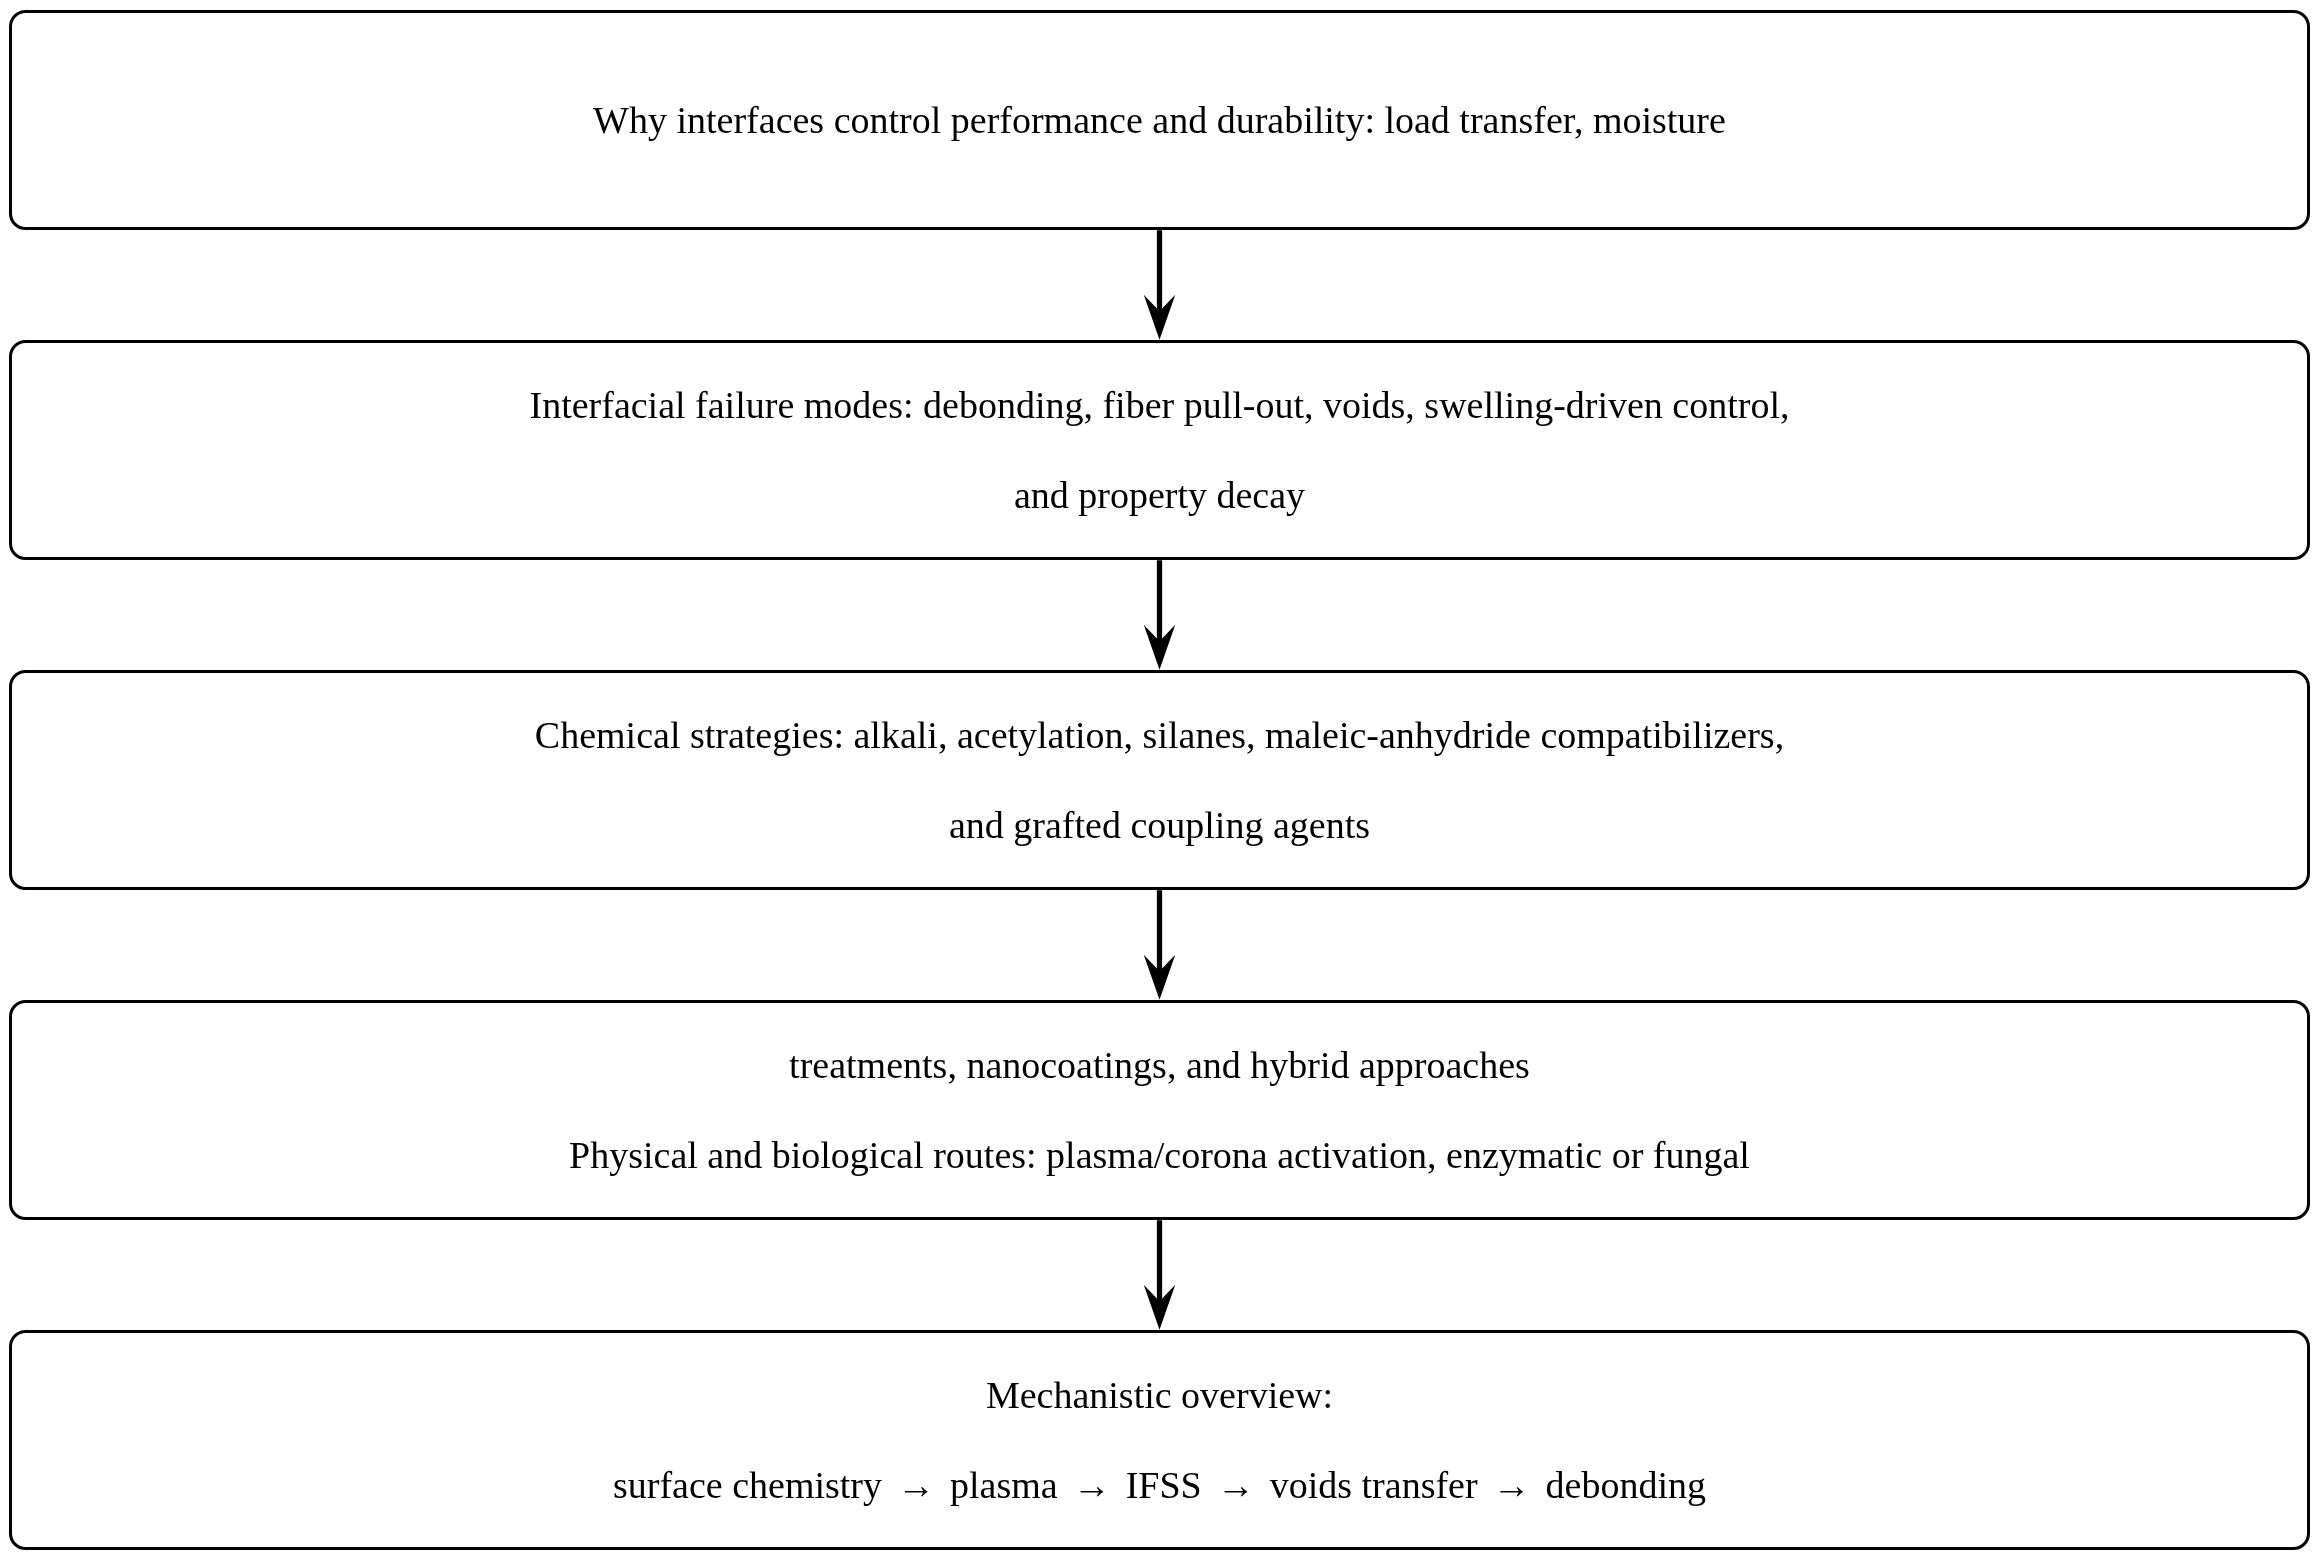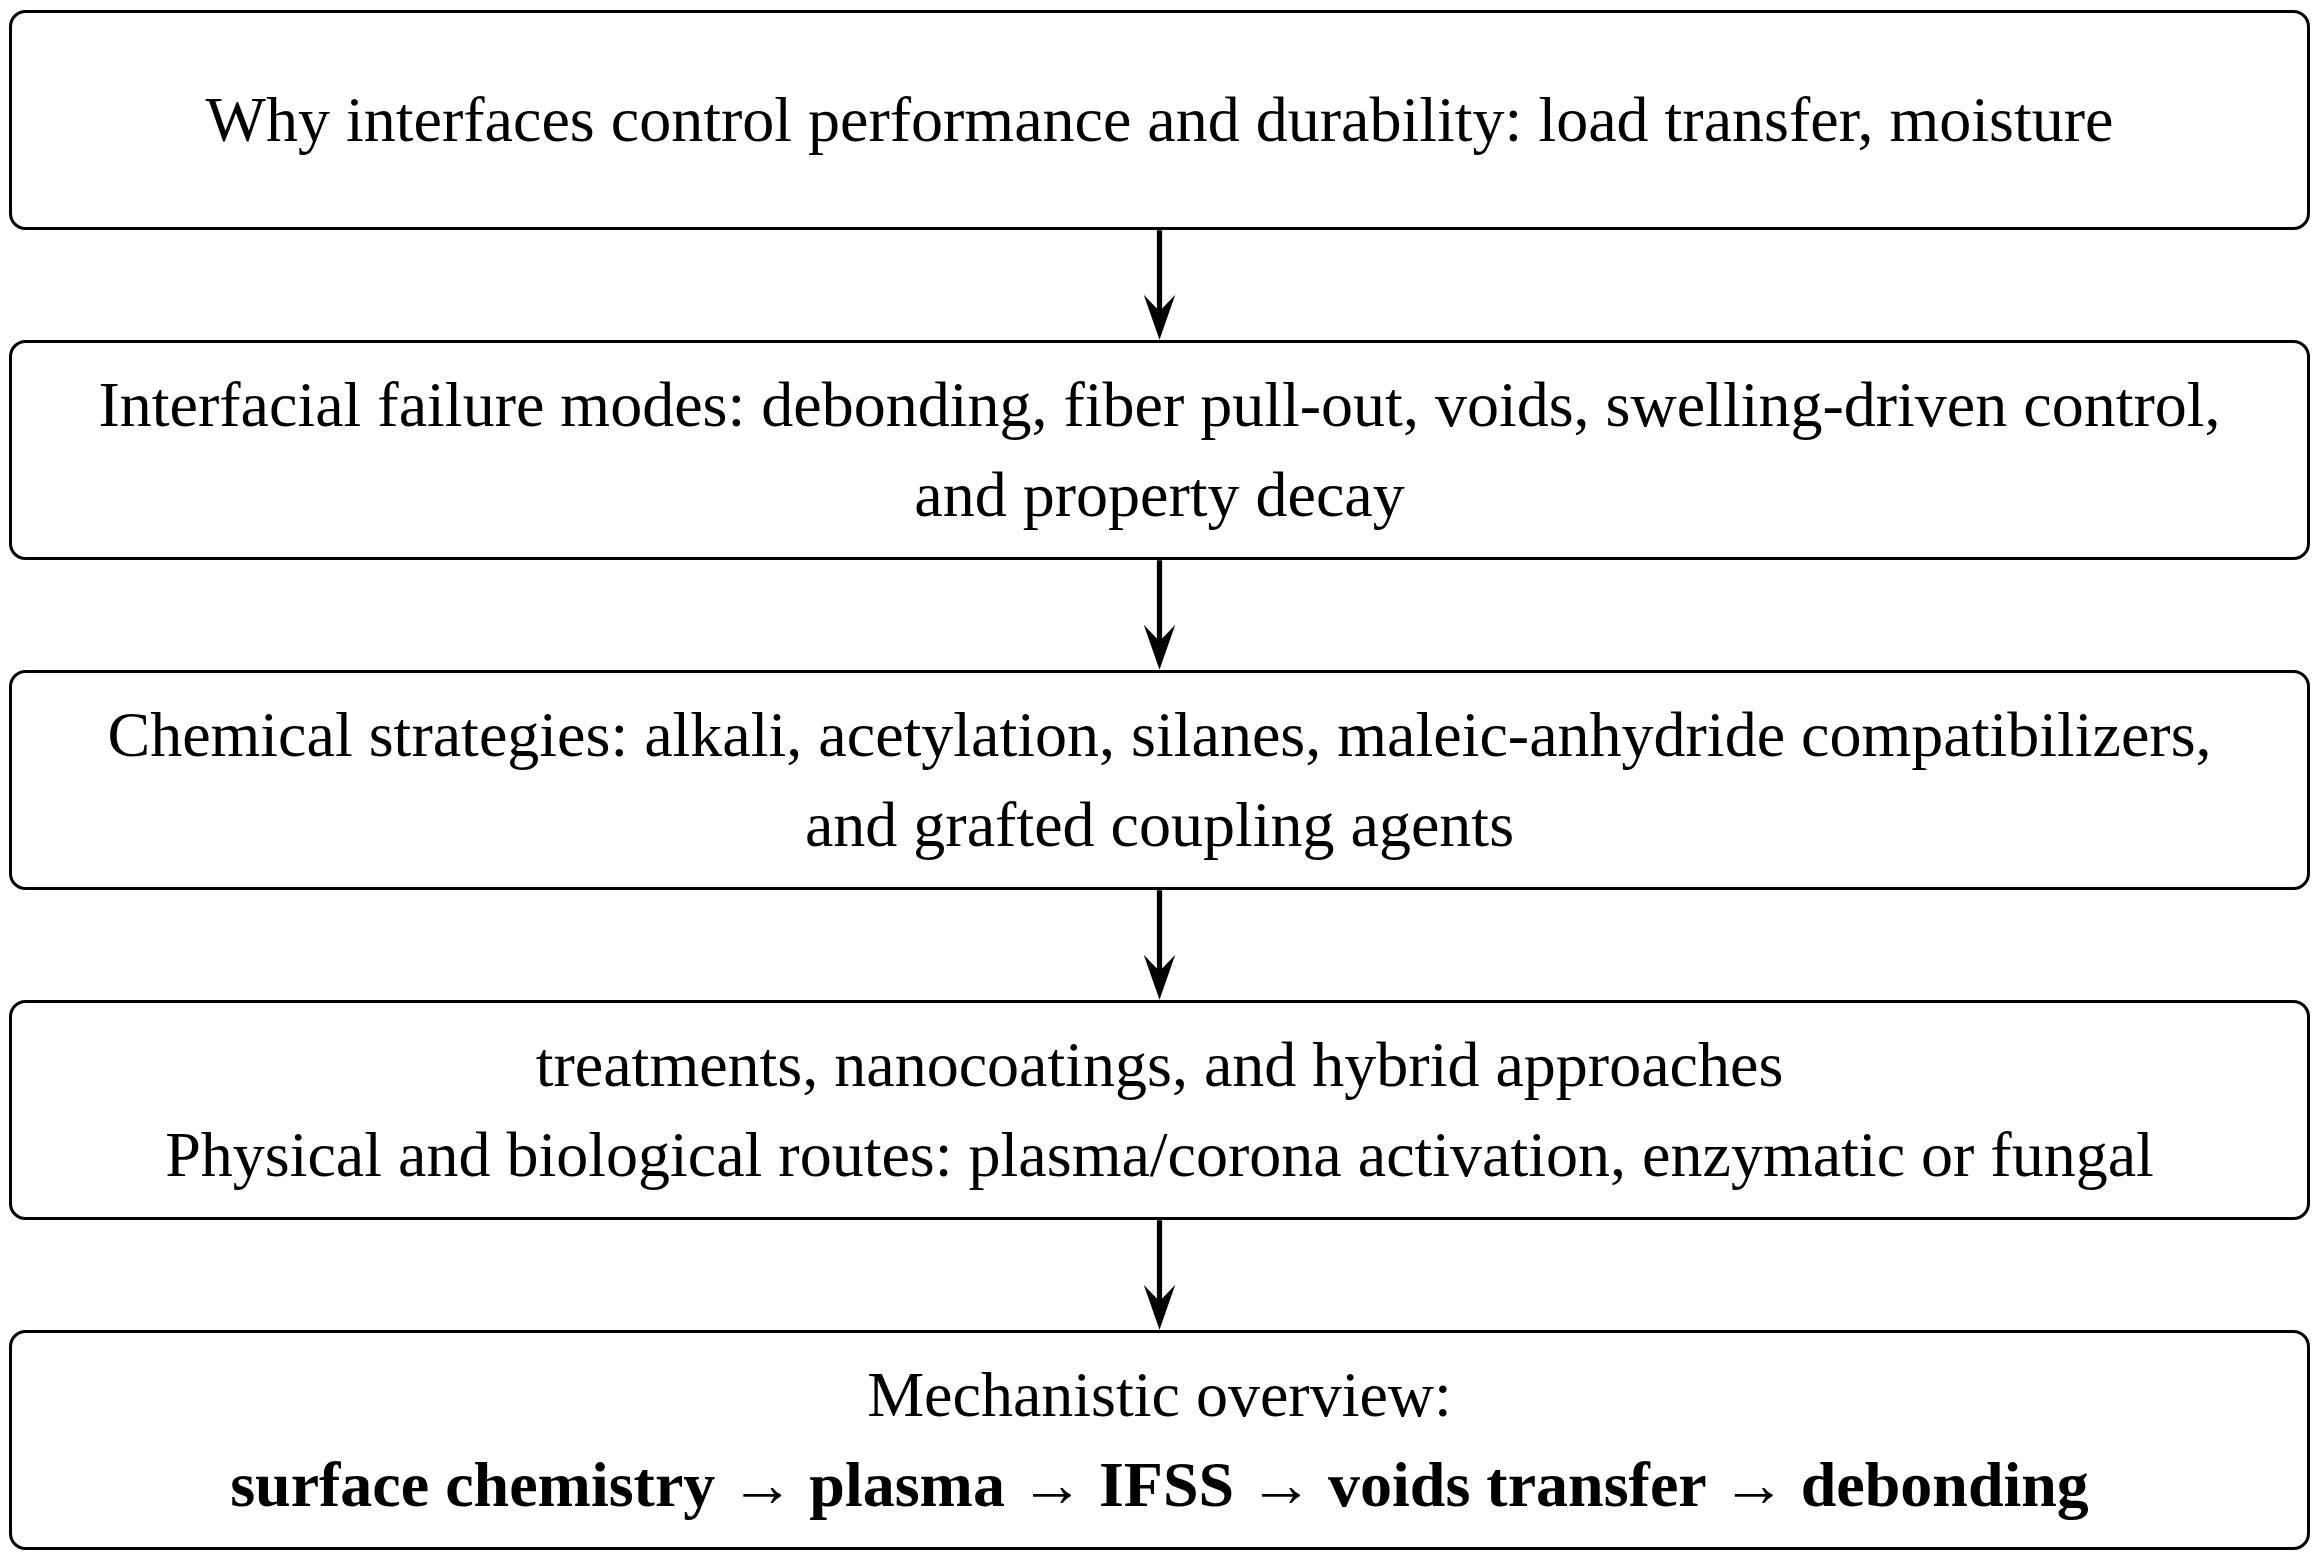--- a/index.html
+++ b/index.html
@@ -25,36 +25,36 @@
     border: 3px solid #000000;
     border-radius: 16.6px;
     background: #ffffff;
     display: flex;
     flex-direction: column;
     justify-content: center;
     align-items: center;
     text-align: center;
   }
   .box-line {
-    font-size: 64px;
+    font-size: 38px;
     line-height: 90px;
     white-space: nowrap;
   }
   .arrow-gap {
     height: 110px;
     display: flex;
     justify-content: center;
   }
   .arrow-svg {
     display: block;
     width: 45px;
     height: 110px;
   }
   .chain-seg {
-    font-weight: bold;
+    font-weight: normal;
   }
   .chain-arrow {
     font-weight: normal;
     padding: 0 15px;
   }
 </style>
 </head>
 <body>
 
 <div class="diagram">

